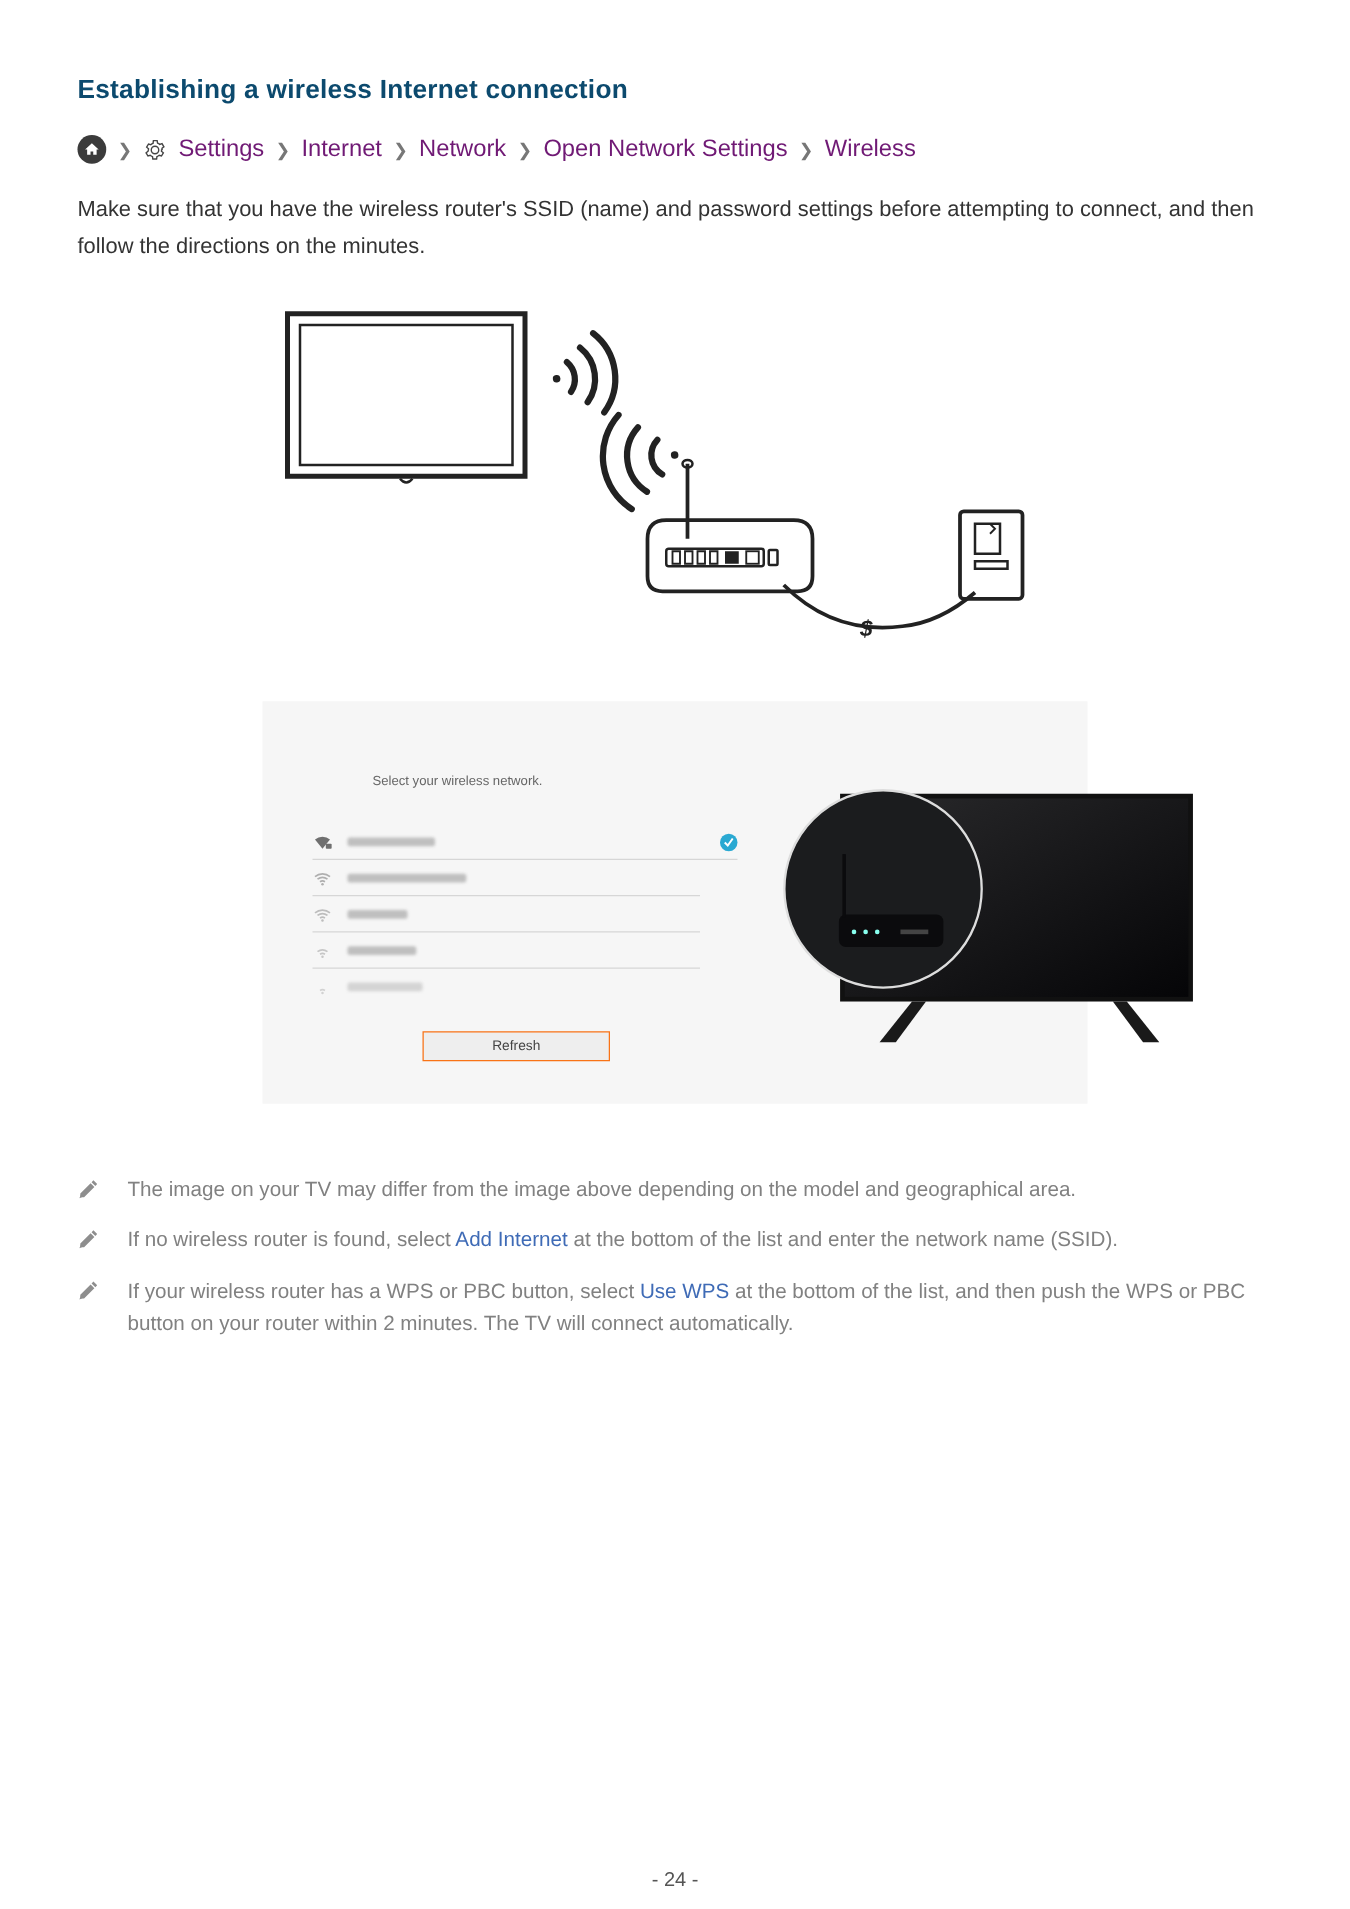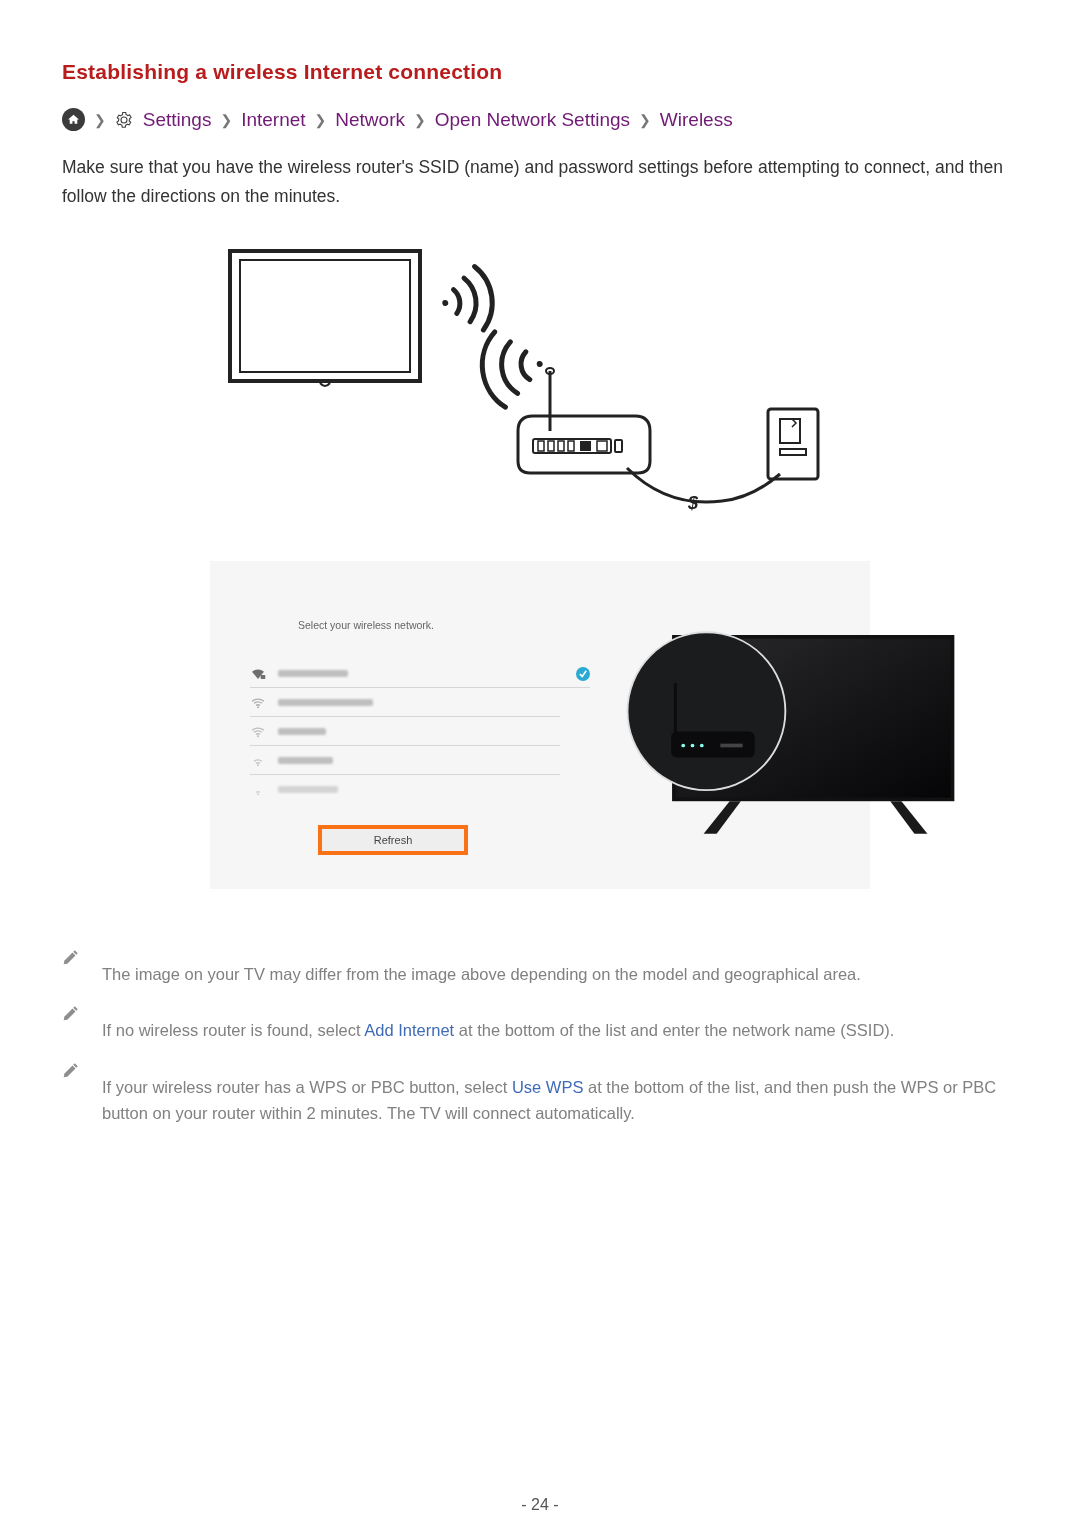--- a/index.html
+++ b/index.html
@@ -8,21 +8,21 @@
     background: #fff;
     color: #333;
     width: 1080px;
     min-height: 1527px;
     position: relative;
     padding: 60px 62px;
   }
   .section-title {
     font-size: 21px;
     font-weight: 600;
-    color: #b91c1c;
+    color: #0c4a6e;
     margin-bottom: 24px;
     letter-spacing: 0.2px;
   }
   .breadcrumb {
     display: flex;
     align-items: center;
     flex-wrap: wrap;
     gap: 9px;
     margin-bottom: 22px;
     color: #375fa8;
@@ -102,27 +102,27 @@
     margin-left: auto;
     width: 14px; height: 14px;
     border-radius: 50%;
     background: #2aa9d2;
     display: inline-flex;
     align-items: center;
     justify-content: center;
   }
   .refresh-btn {
     display: block;
-    margin: 22px 0 0 68px;
+    margin: 22px 0 0 88px;
     width: 150px;
     text-align: center;
     font-size: 11px;
     color: #444;
     background: #eeeeee;
-    border: 4px solid #f97316;
+    border: 1px solid #f97316;
     padding: 5px 0;
   }
 
   .tv-stand {
     position: absolute;
     right: -90px;
     top: 48px;
     width: 340px;
     height: 260px;
   }
@@ -131,21 +131,20 @@
     display: flex;
     align-items: flex-start;
     gap: 22px;
     margin-bottom: 14px;
   }
   .note .pencil { flex-shrink: 0; margin-top: 3px; }
   .note p {
     font-size: 16.5px;
     line-height: 1.6;
     color: #818181;
-    margin-top: 16px;
   }
   .note .inline-link { color: #3f6bb6; }
 
   .page-num {
     position: absolute;
     bottom: 13px;
     left: 50%;
     transform: translateX(-50%);
     font-size: 16px;
     color: #555;

